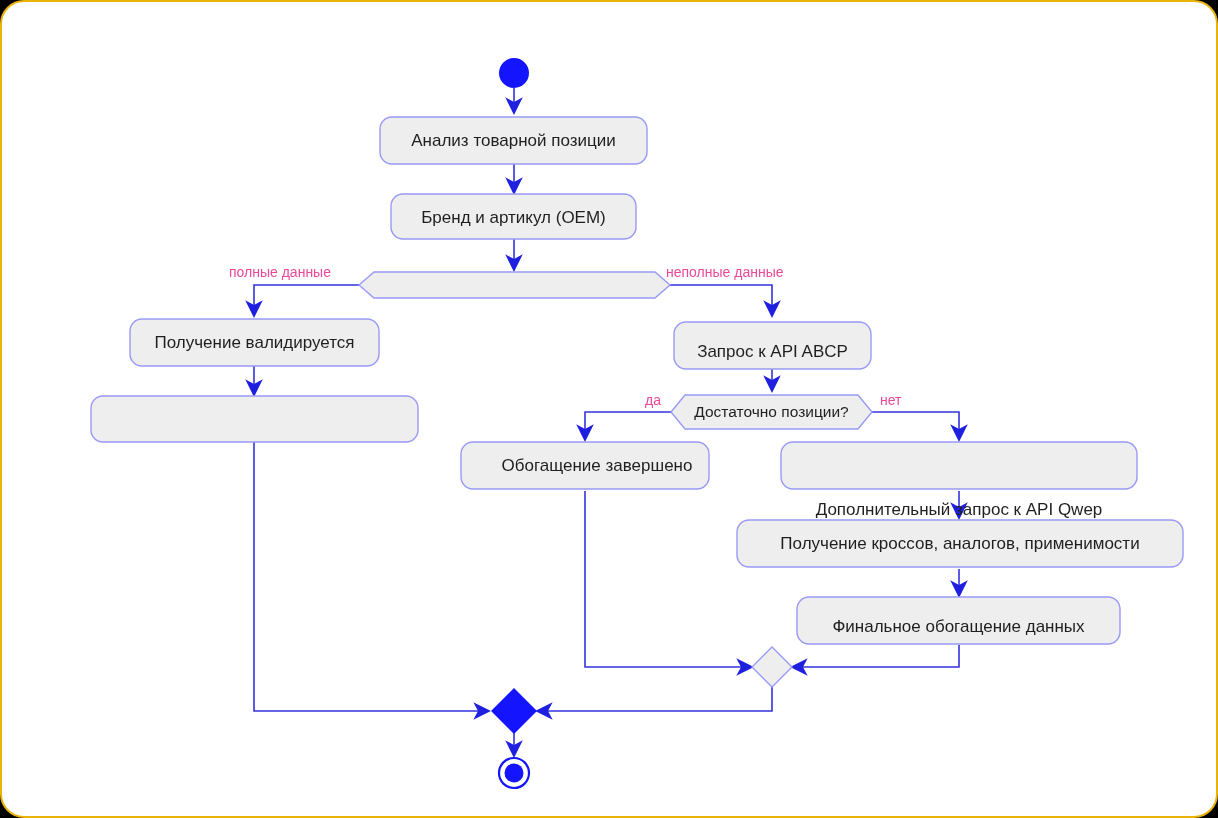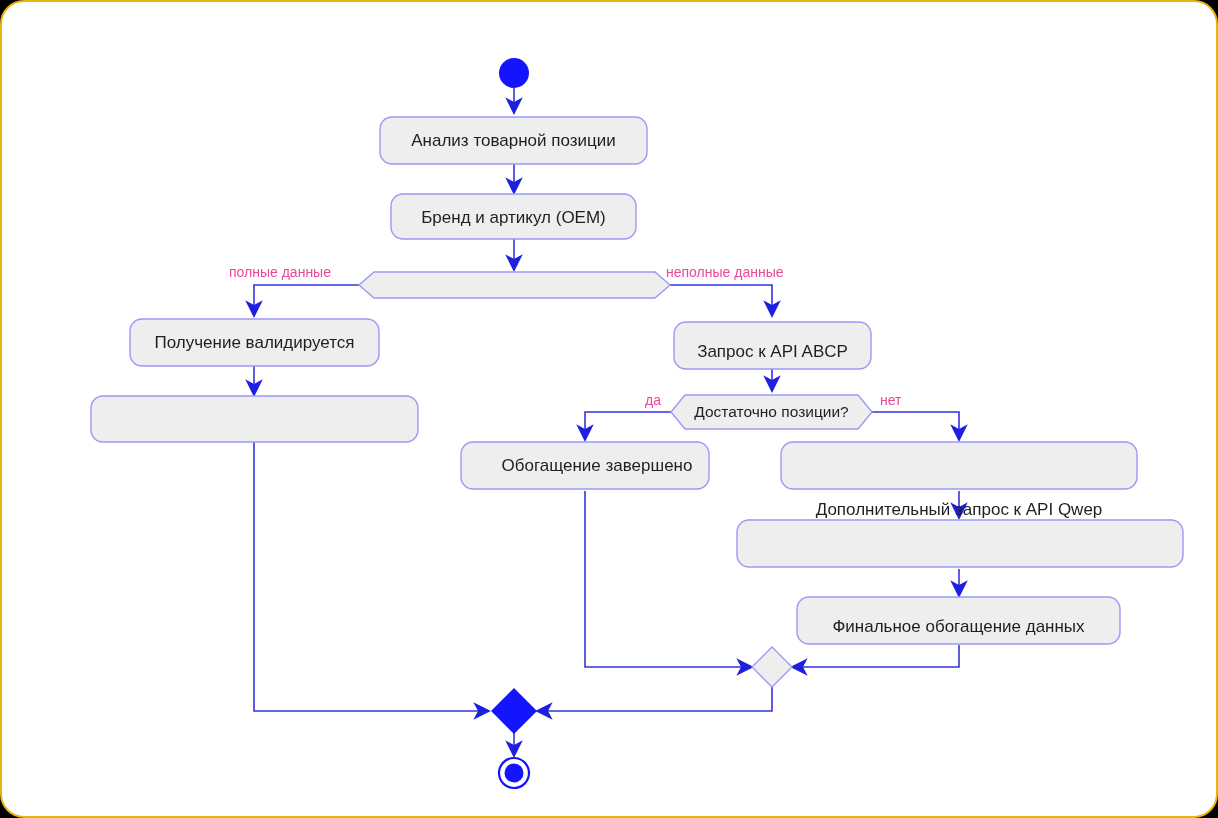--- a/index.html
+++ b/index.html
@@ -144,20 +144,21 @@
 
 
   <div class="node-label act-label" style="left:672px; top:320px; width:197px; height:60px;">Запрос к API ABCP</div>
 
   <div class="node-label dec-label" style="left:669px; top:393px; width:201px; height:34px;">Достаточно позиции?</div>
 
   <div class="node-label act-label" style="left:459px; top:440px; width:272px; height:47px;">Обогащение завершено</div>
 
   <div class="node-label act-label" style="left:779px; top:440px; width:356px; height:47px;margin-top:44px;">Дополнительный запрос к API Qwep</div>
 
+  <div class="node-label act-label" style="left:735px; top:518px; width:446px; height:47px;">Получение кроссов, аналогов, применимости</div>
 
   <div class="node-label act-label" style="left:795px; top:595px; width:323px; height:60px;">Финальное обогащение данных</div>
 
   <div class="edge-label" style="left:227px; top:262px;">полные данные</div>
 
   <div class="edge-label" style="left:664px; top:262px;">неполные данные</div>
 
   <div class="edge-label" style="left:643px; top:390px;">да</div>
 
   <div class="edge-label" style="left:878px; top:390px;">нет</div>

